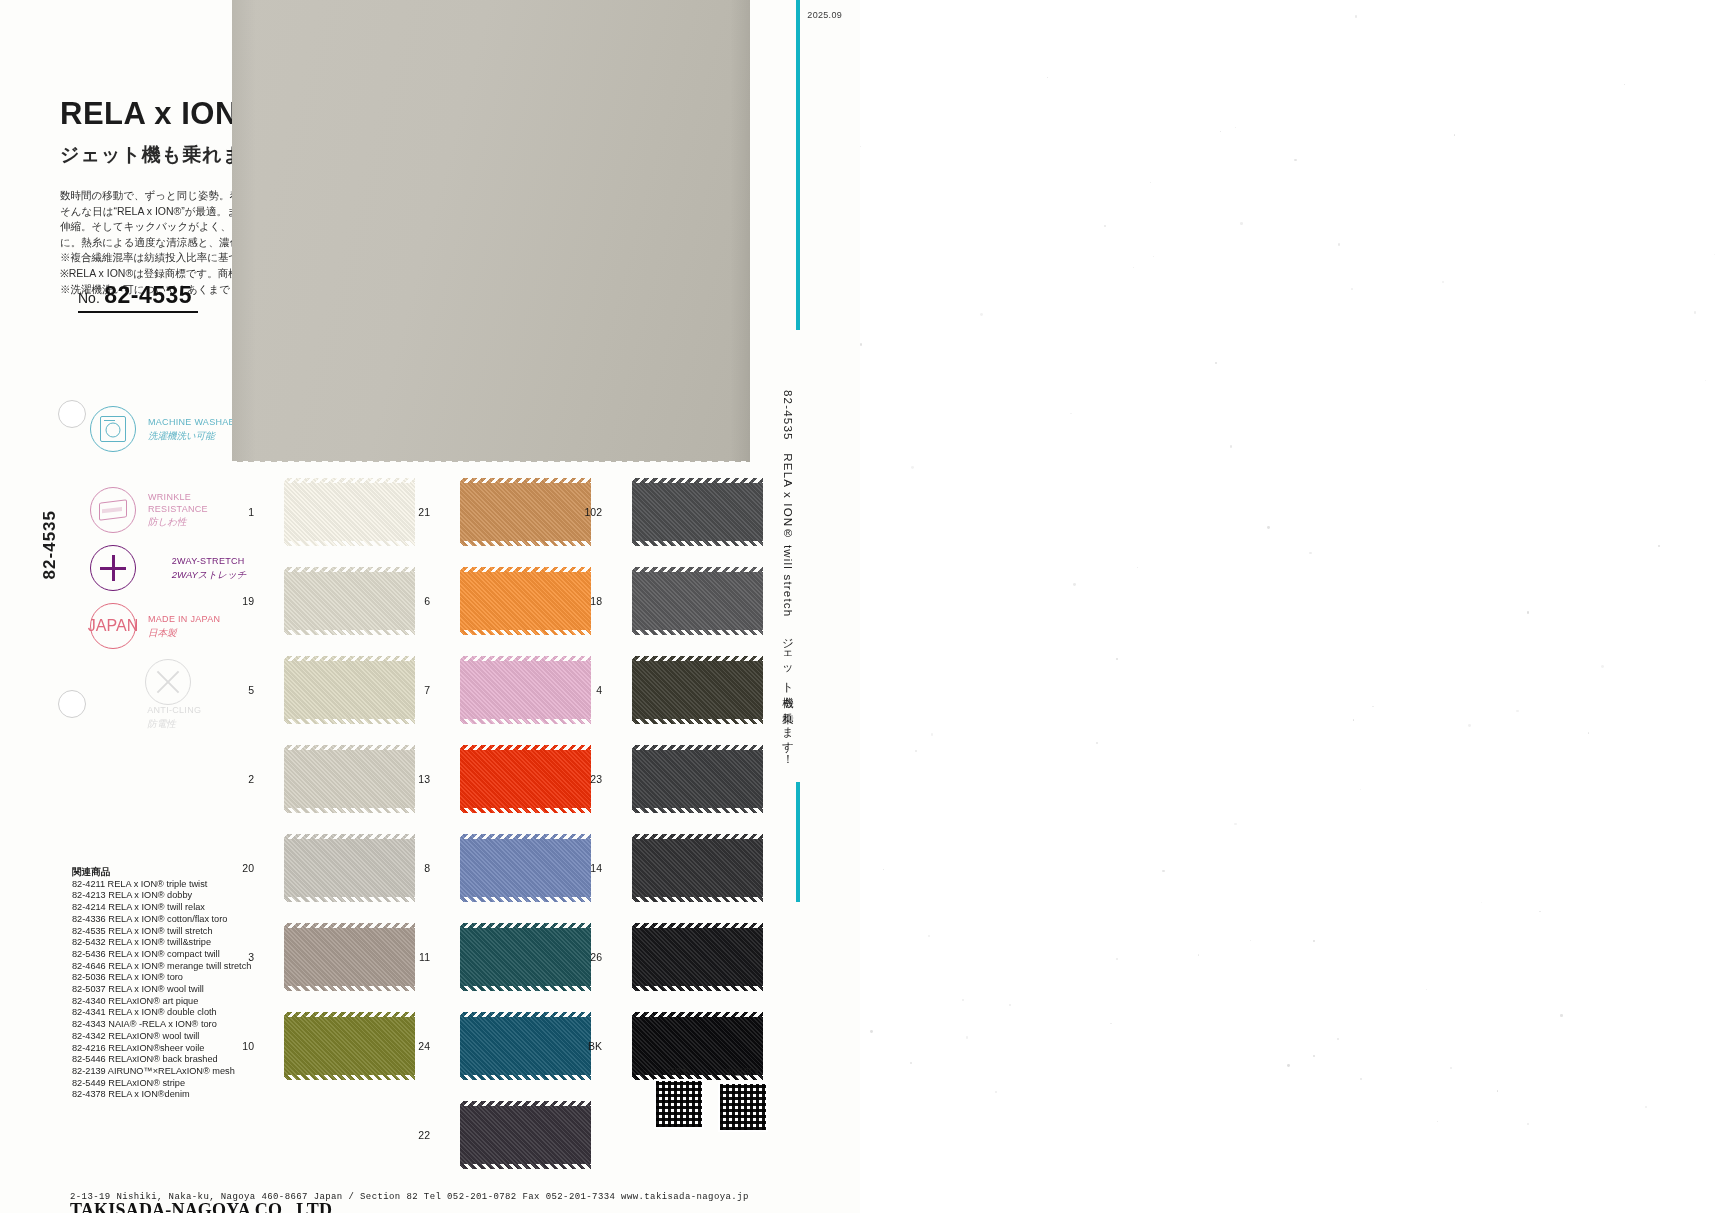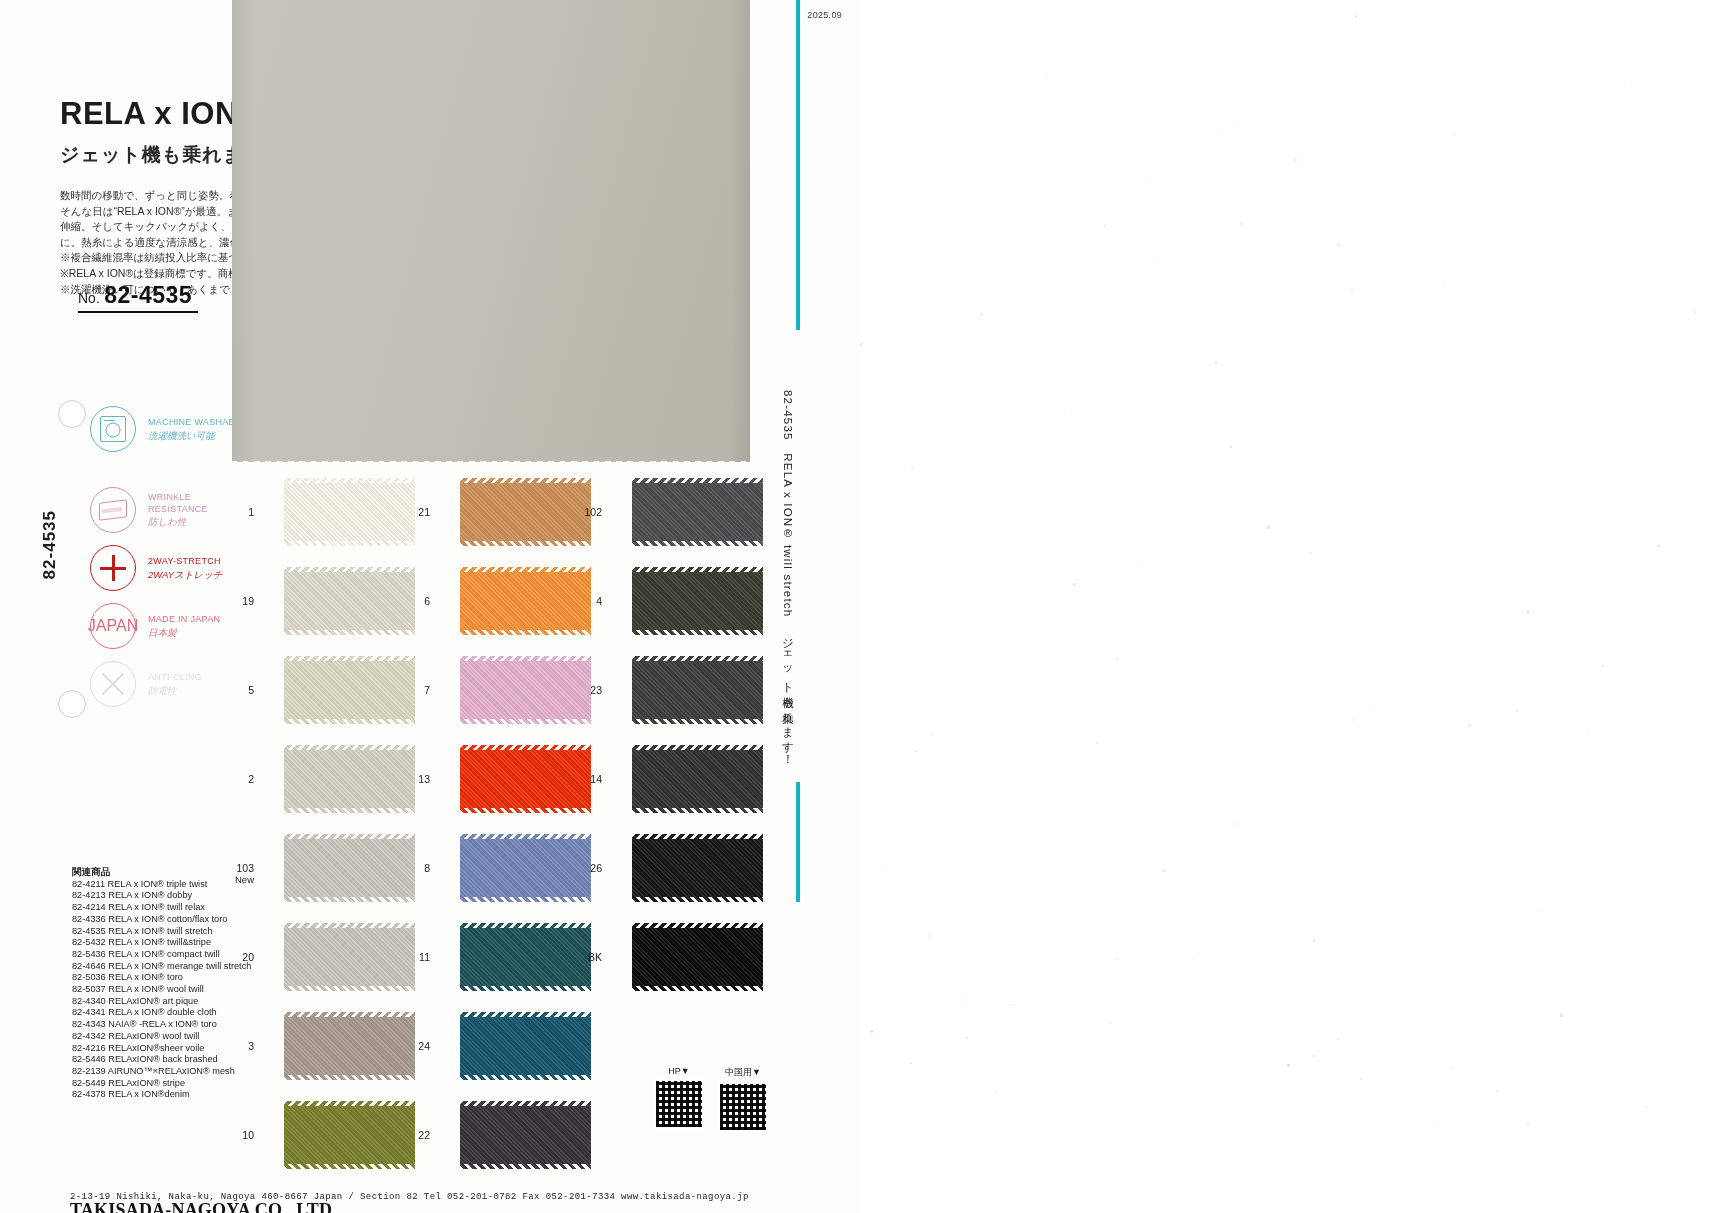--- a/index.html
+++ b/index.html
@@ -64,21 +64,21 @@
   .feat{display:flex;align-items:center;height:50px;margin-bottom:8px;}
   .feat .badge{
     width:44px;height:44px;border-radius:50%;border:1.6px solid currentColor;
     display:flex;align-items:center;justify-content:center;flex:0 0 44px;
     position:relative;
   }
   .feat .txt{margin-left:12px;line-height:11.5px;}
   .feat .en{font-size:9px;letter-spacing:.3px;display:block;}
   .feat .jp{font-size:9.5px;display:block;margin-top:1px;font-style:italic;}
   .f-wrinkle{color:#d28fb4;margin-top:31px;}
-  .f-anti{color:#dcdcdc;}
+  .f-anti{color:#dcdcdc;flex-direction:column;}
 
   
   .wash-g{width:24px;height:24px;border:1.4px solid currentColor;border-radius:2px;position:relative;}
   .wash-g:before{content:"";position:absolute;left:50%;top:55%;transform:translate(-50%,-50%);
     width:13px;height:13px;border:1.4px solid currentColor;border-radius:50%;}
   .wash-g:after{content:"";position:absolute;left:3px;top:2.5px;width:11px;height:1.4px;background:currentColor;}
   
   .wr-g{width:26px;height:16px;border:1.4px solid currentColor;border-radius:2px;transform:skewY(-7deg);position:relative;}
   .wr-g:after{content:"";position:absolute;left:2px;top:6px;width:20px;height:4px;background:currentColor;opacity:.35;}
   
@@ -281,21 +281,21 @@
       <div class="feat f-wrinkle" style="color: rgb(210, 143, 180);">
         <div class="badge">
           <span class="wr-g"></span>
         </div>
         <div class="txt">
           <span class="en" style="white-space: pre-line;">WRINKLE
 RESISTANCE</span>
           <span class="jp">防しわ性</span>
         </div>
       </div>
-      <div class="feat f-way" style="color: #b91c1c;">
+      <div class="feat f-way" style="color: #701a75; justify-content: space-between;">
         <div class="badge">
           <span class="st-g"></span>
         </div>
         <div class="txt">
           <span class="en">2WAY-STRETCH</span>
           <span class="jp">2WAYストレッチ</span>
         </div>
       </div>
       <div class="feat f-made" style="color: rgb(224, 106, 126);">
         <div class="badge">
@@ -379,28 +379,20 @@
         </div>
         <div class="srow">
           <div class="snum"><span>2</span></div>
           <div class="chip" style="background: rgb(213, 209, 196);">
             <span class="wv"></span>
             <span class="pt"></span>
             <span class="pb"></span>
           </div>
         </div>
         <div class="srow">
-          <div class="snum"><span>103</span><span class="nw">New</span></div>
-          <div class="chip" style="background: rgb(203, 200, 191);">
-            <span class="wv"></span>
-            <span class="pt"></span>
-            <span class="pb"></span>
-          </div>
-        </div>
-        <div class="srow">
           <div class="snum"><span>20</span></div>
           <div class="chip" style="background: rgb(201, 198, 189);">
             <span class="wv"></span>
             <span class="pt"></span>
             <span class="pb"></span>
           </div>
         </div>
         <div class="srow">
           <div class="snum"><span>3</span></div>
           <div class="chip" style="background: rgb(168, 155, 145);">
@@ -481,20 +473,28 @@
             <span class="wv"></span>
             <span class="pt"></span>
             <span class="pb"></span>
           </div>
         </div>
       </div>
     <div class="scol c3">
         <div class="srow">
           <div class="snum"><span>102</span></div>
           <div class="chip" style="background: rgb(75, 76, 78);">
+            <span class="wv"></span>
+            <span class="pt"></span>
+            <span class="pb"></span>
+          </div>
+        </div>
+        <div class="srow">
+          <div class="snum"><span>18</span></div>
+          <div class="chip" style="background: rgb(88, 88, 90);">
             <span class="wv"></span>
             <span class="pt"></span>
             <span class="pb"></span>
           </div>
         </div>
         <div class="srow">
           <div class="snum"><span>4</span></div>
           <div class="chip" style="background: rgb(59, 58, 47);">
             <span class="wv"></span>
             <span class="pt"></span>

